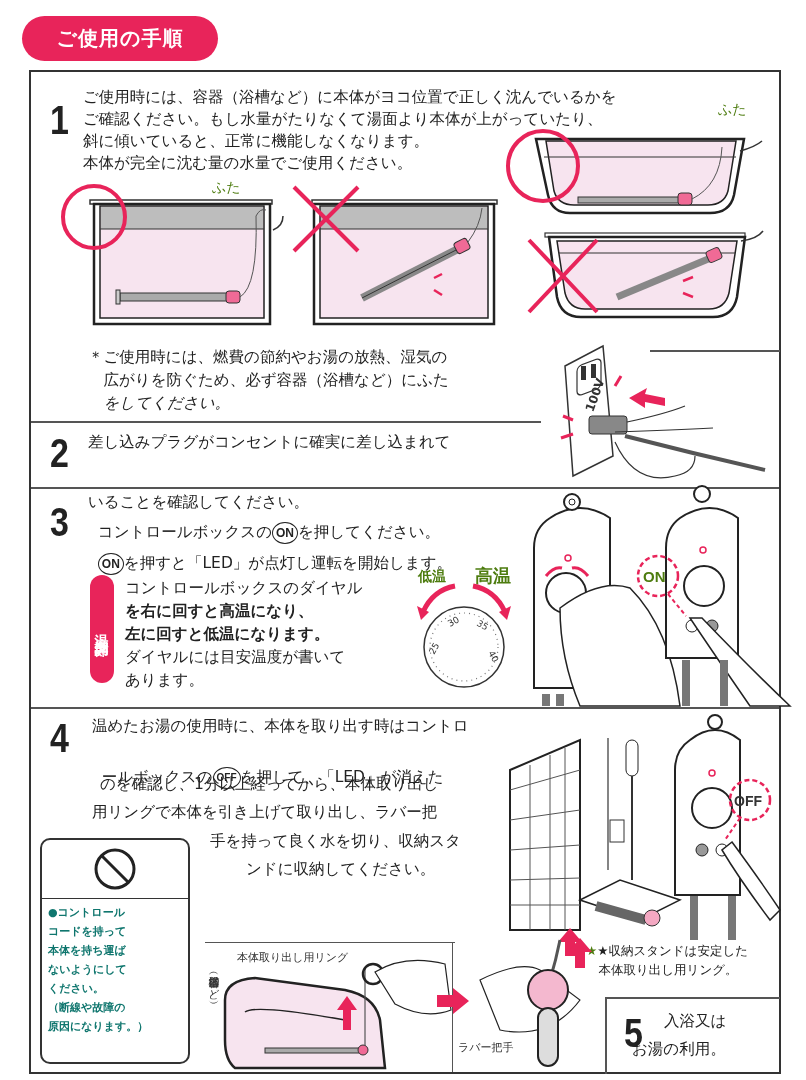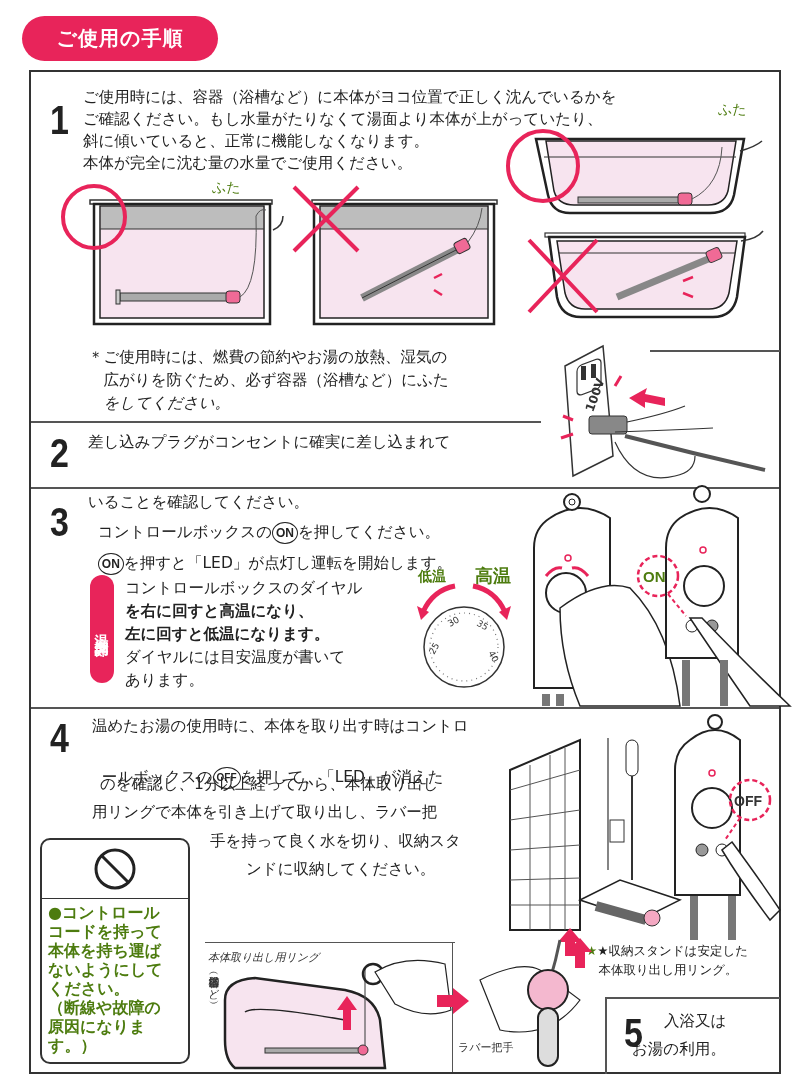--- a/index.html
+++ b/index.html
@@ -36,21 +36,21 @@
     }
     .caution {
       position: absolute; left: 40px; top: 838px; width: 150px; height: 226px;
       border: 2px solid #333; border-radius: 10px; box-sizing: border-box; overflow: hidden; background: #fff;
     }
     .caution-head {
       height: 28px; background: #f4b8cf; border-bottom: 1.5px solid #333;
       text-align: center; font-size: 19px; line-height: 28px; color: #222;
     }
     .caution-icon-row { height: 58px; border-bottom: 1.5px solid #333; position: relative; }
-    .caution-body { padding: 4px 6px; font-size: 16px; line-height: 19px; font-weight: bold; color: #4d7c0f; }
+    .caution-body { padding: 4px 6px; font-size: 11px; line-height: 19px; font-weight: bold; color: #0f766e; }
     .label-small { position: absolute; font-size: 11px; color: #333; white-space: nowrap; }
     svg { position: absolute; overflow: visible; }
   </style>
 </head>
 <body>
 
 <div class="title-pill">ご使用の手順</div>
 
 <div class="frame"></div>
 
@@ -288,21 +288,21 @@
 <svg style="left:215px; top:950px;" width="240" height="125">
   <path d="M10 50 Q10 30 40 28 L130 40 Q160 46 165 70 L170 118 L20 118 Q10 110 10 90 Z" fill="#f7e4ef" stroke="#222" stroke-width="2.5"></path>
   <path d="M30 62 Q40 54 130 70" fill="none" stroke="#222" stroke-width="1.5"></path>
   <rect x="50" y="98" width="100" height="5" fill="#aaa" stroke="#333"></rect>
   <circle cx="148" cy="100" r="5" fill="#f06a96" stroke="#333"></circle>
   <line x1="150" y1="96" x2="150" y2="18" stroke="#555" stroke-width="1.2"></line>
   <path d="M128 80 L128 60 L122 60 L132 46 L142 60 L136 60 L136 80 Z" fill="#e8245a"></path>
   <circle cx="158" cy="24" r="10" fill="none" stroke="#222" stroke-width="2.5"></circle>
   <path d="M160 22 Q190 4 230 14 L236 60 Q210 70 180 54 Z" fill="#fff" stroke="#222" stroke-width="1.2"></path>
 </svg>
-<div class="label-small" style="left:208px; top:950px;font-style:italic;">本体取り出し用リング</div>
+<div class="label-small" style="left:237px; top:950px;">本体取り出し用リング</div>
 <div class="label-small" style="left:205px; top:968px; writing-mode:vertical-rl;">容器（浴槽など）</div>
 <svg style="left:437px; top:988px;" width="34" height="26">
   <path d="M0 7 L16 7 L16 0 L32 13 L16 26 L16 19 L0 19 Z" fill="#e8245a"></path>
 </svg>
 <svg style="left:460px; top:930px;" width="145" height="145">
   <path d="M100 10 Q96 30 90 50" fill="none" stroke="#555" stroke-width="3"></path>
   <path d="M20 50 Q60 30 80 40 L120 70 Q90 110 40 100 Z" fill="#fff" stroke="#222" stroke-width="1.2"></path>
   <circle cx="88" cy="60" r="20" fill="#f4b8cf" stroke="#222" stroke-width="2"></circle>
   <rect x="78" y="78" width="20" height="58" rx="10" fill="#ddd" stroke="#222" stroke-width="2"></rect>
   <path d="M115 8 L115 24 L108 24 L120 38 L132 24 L125 24 L125 8 Z" fill="#e8245a" transform="rotate(180 120 23)"></path>

